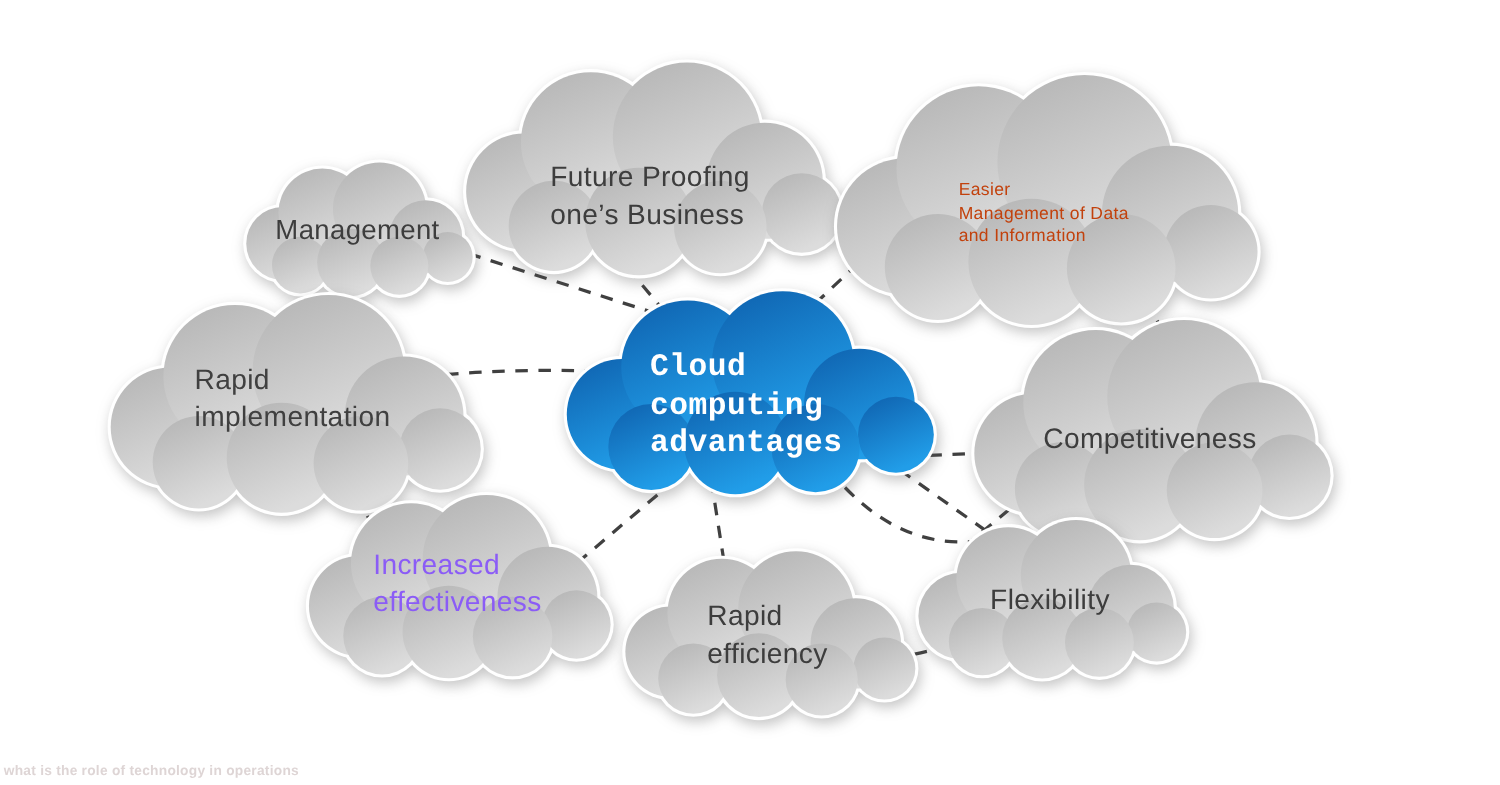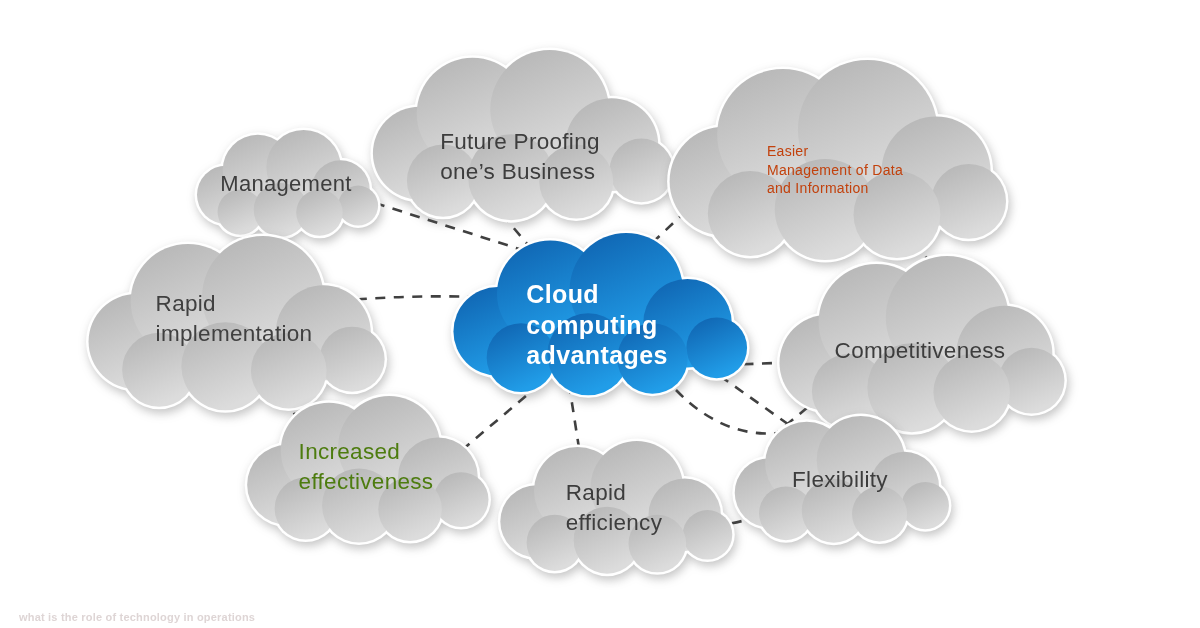--- a/index.html
+++ b/index.html
@@ -14,25 +14,25 @@
     overflow:visible;
     filter:drop-shadow(2px 4px 5px rgba(90,90,90,0.35));
   }
   .cloud-label{
     position:absolute;inset:0;display:flex;align-items:center;justify-content:center;
     text-align:left;white-space:pre-line;box-sizing:border-box;
     color:#3d3d3d;font-size:22.5px;font-weight:500;letter-spacing:.3px;line-height:1.32;
     pointer-events:none;
   }
   .cloud-label.center-label{
-    color:#ffffff;font-size:25px;font-weight:700;letter-spacing:.4px;line-height:1.22;
+    color:#ffffff;font-size:25px;font-weight:700;letter-spacing:.4px;line-height:1.22;font-family:Liberation Mono, monospace;
   }
   #watermark{
     position:absolute;left:3px;top:611px;font-size:11px;font-weight:700;
-    letter-spacing:.2px;color:#ded5d5;margin-left:16px;
+    letter-spacing:.2px;color:#ded5d5;
   }
 </style>
 </head>
 <body>
 
 <div id="canvas" style="background: rgb(255, 255, 255);">
 
   <svg id="connectors" viewBox="0 0 1200 628" xmlns="http://www.w3.org/2000/svg">
     <g fill="none" class="dash-group">
       <path d="M 322 186 L 560 262" stroke="#404040" stroke-width="2.6" stroke-dasharray="10 8.5"></path>
@@ -238,21 +238,21 @@
           <circle cx="37.12" cy="88.8" r="39.96" fill="url(#grad5)"></circle>
           <circle cx="78.88000000000001" cy="54.76" r="48.1" fill="url(#grad5)"></circle>
           <circle cx="139.2" cy="51.059999999999995" r="51.059999999999995" fill="url(#grad5)"></circle>
           <circle cx="187.92000000000002" cy="81.4" r="39.96" fill="url(#grad5)"></circle>
           <circle cx="211.12" cy="103.6" r="27.38" fill="url(#grad5)"></circle>
           <circle cx="55.68" cy="112.48" r="31.08" fill="url(#grad5)"></circle>
           <circle cx="109.03999999999999" cy="109.52" r="37" fill="url(#grad5)"></circle>
           <circle cx="160.07999999999998" cy="113.22" r="31.82" fill="url(#grad5)"></circle>
         </g>
       </svg>
-    <div class="cloud-label" style="padding-bottom: 6px; color: #4d7c0f;">Increased
+    <div class="cloud-label" style="padding-bottom: 6px; color: #8b5cf6;">Increased
 effectiveness</div>
   </div>
 
   <div class="cloud" style="left:500px;top:441px;width:228px;height:134px;">
     <svg class="cloud-shape" viewBox="0 0 228 134">
         <defs>
           <linearGradient id="grad6" x1="0" y1="0" x2="0.45" y2="1">
             <stop offset="0" stop-color="#b3b3b3"></stop>
             <stop offset="1" stop-color="#dcdcdc"></stop>
           </linearGradient>

